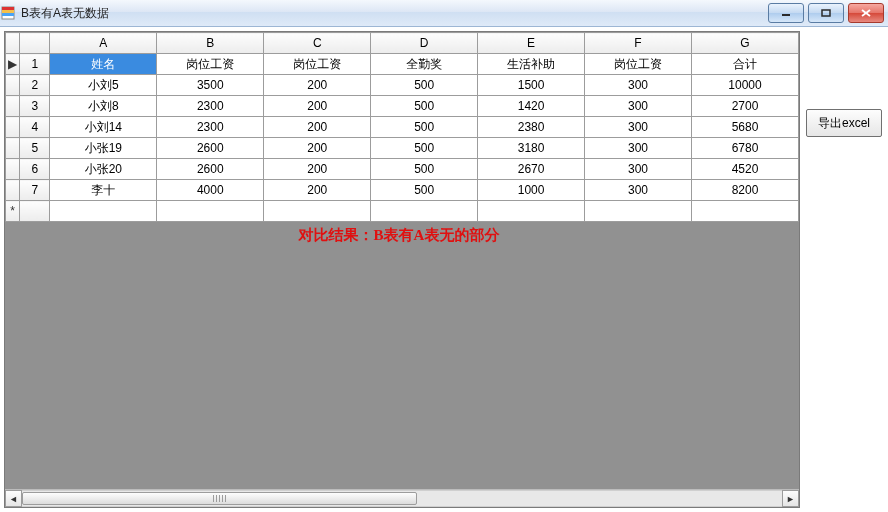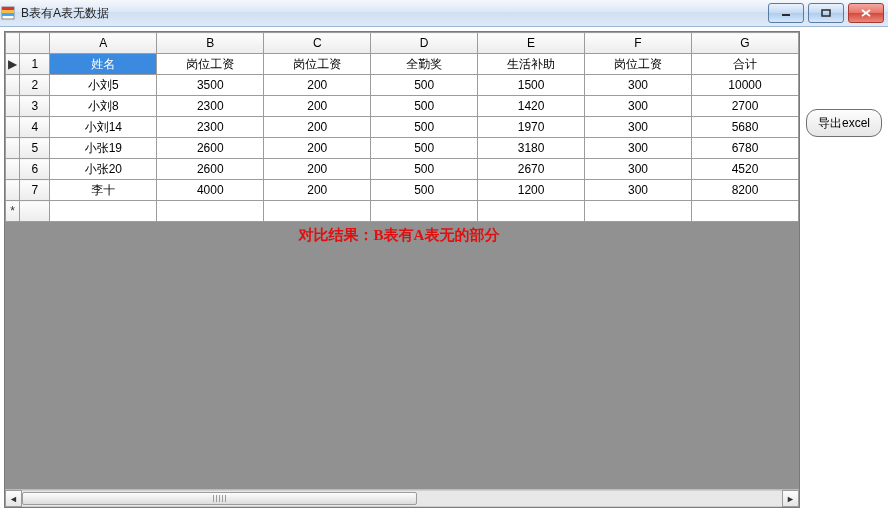--- a/index.html
+++ b/index.html
@@ -172,21 +172,21 @@
     flex:1;
     padding-top: 78px;
   }
   .export-btn {
     width: 74px;
     height: 26px;
     border: 1px solid #707070;
     background: linear-gradient(to bottom, #fdfdfd, #e6e6e6);
     font-size: 12px;
     font-family: "SimSun", Arial, sans-serif;
-    border-radius:11px;
+    border-radius:2px;
     display:flex;align-items:center;justify-content:center;
     cursor:default;
   }
 </style>
 </head>
 <body>
 
 <div class="window">
 
   <div class="titlebar">
@@ -282,21 +282,21 @@
                 <td>300</td>
                 <td>2700</td>
               </tr>
               <tr>
                 <td class="indicator-cell"></td>
                 <td class="row-hdr">4</td>
                 <td>小刘14</td>
                 <td>2300</td>
                 <td>200</td>
                 <td>500</td>
-                <td>1970</td>
+                <td>2380</td>
                 <td>300</td>
                 <td>5680</td>
               </tr>
               <tr>
                 <td class="indicator-cell"></td>
                 <td class="row-hdr">5</td>
                 <td>小张19</td>
                 <td>2600</td>
                 <td>200</td>
                 <td>500</td>
@@ -315,21 +315,21 @@
                 <td>300</td>
                 <td>4520</td>
               </tr>
               <tr>
                 <td class="indicator-cell"></td>
                 <td class="row-hdr">7</td>
                 <td>李十</td>
                 <td>4000</td>
                 <td>200</td>
                 <td>500</td>
-                <td>1200</td>
+                <td>1000</td>
                 <td>300</td>
                 <td>8200</td>
               </tr>
               <tr class="newrow">
                 <td class="indicator-cell">*</td>
                 <td class="row-hdr"></td>
                 <td></td>
                 <td></td>
                 <td></td>
                 <td></td>

